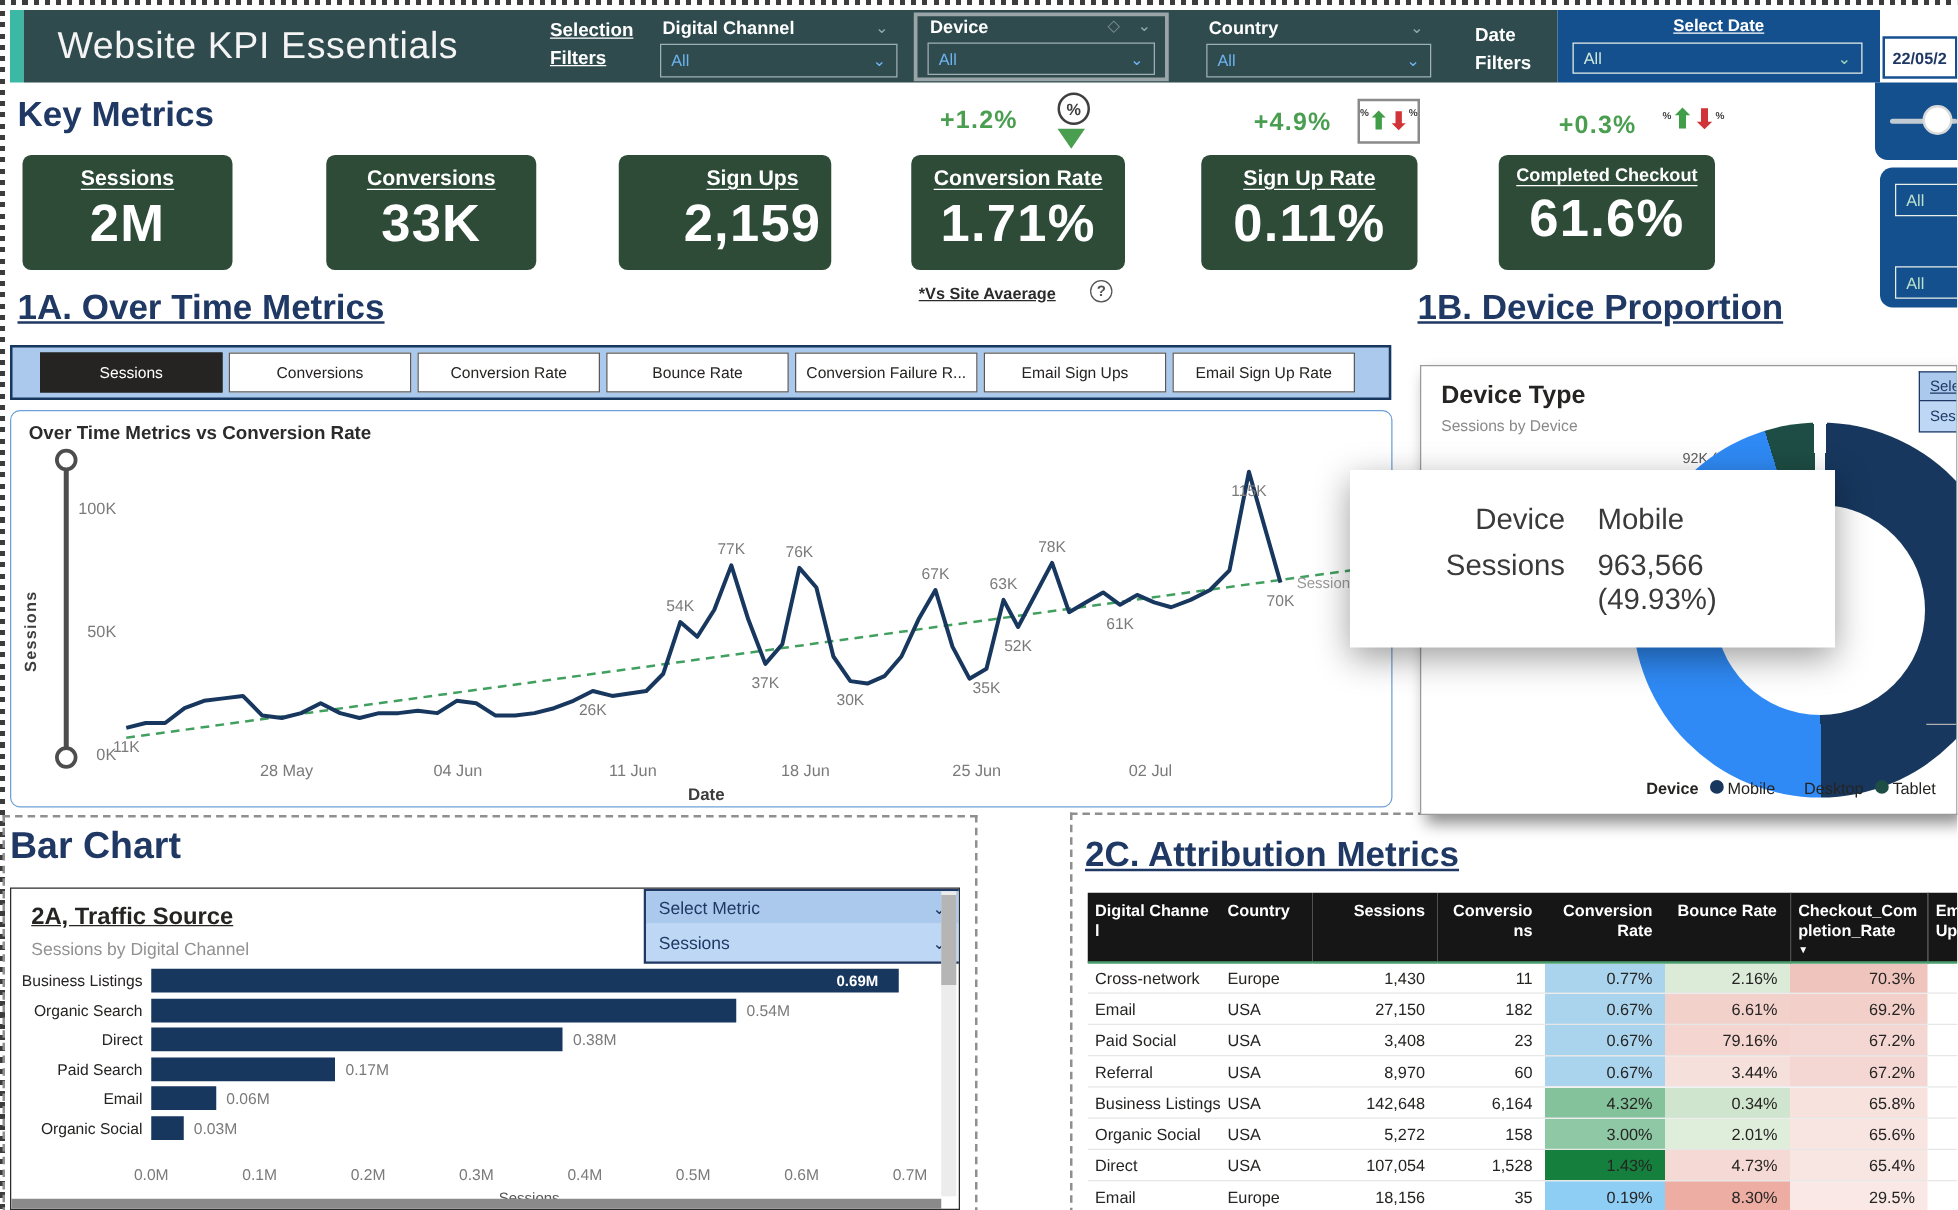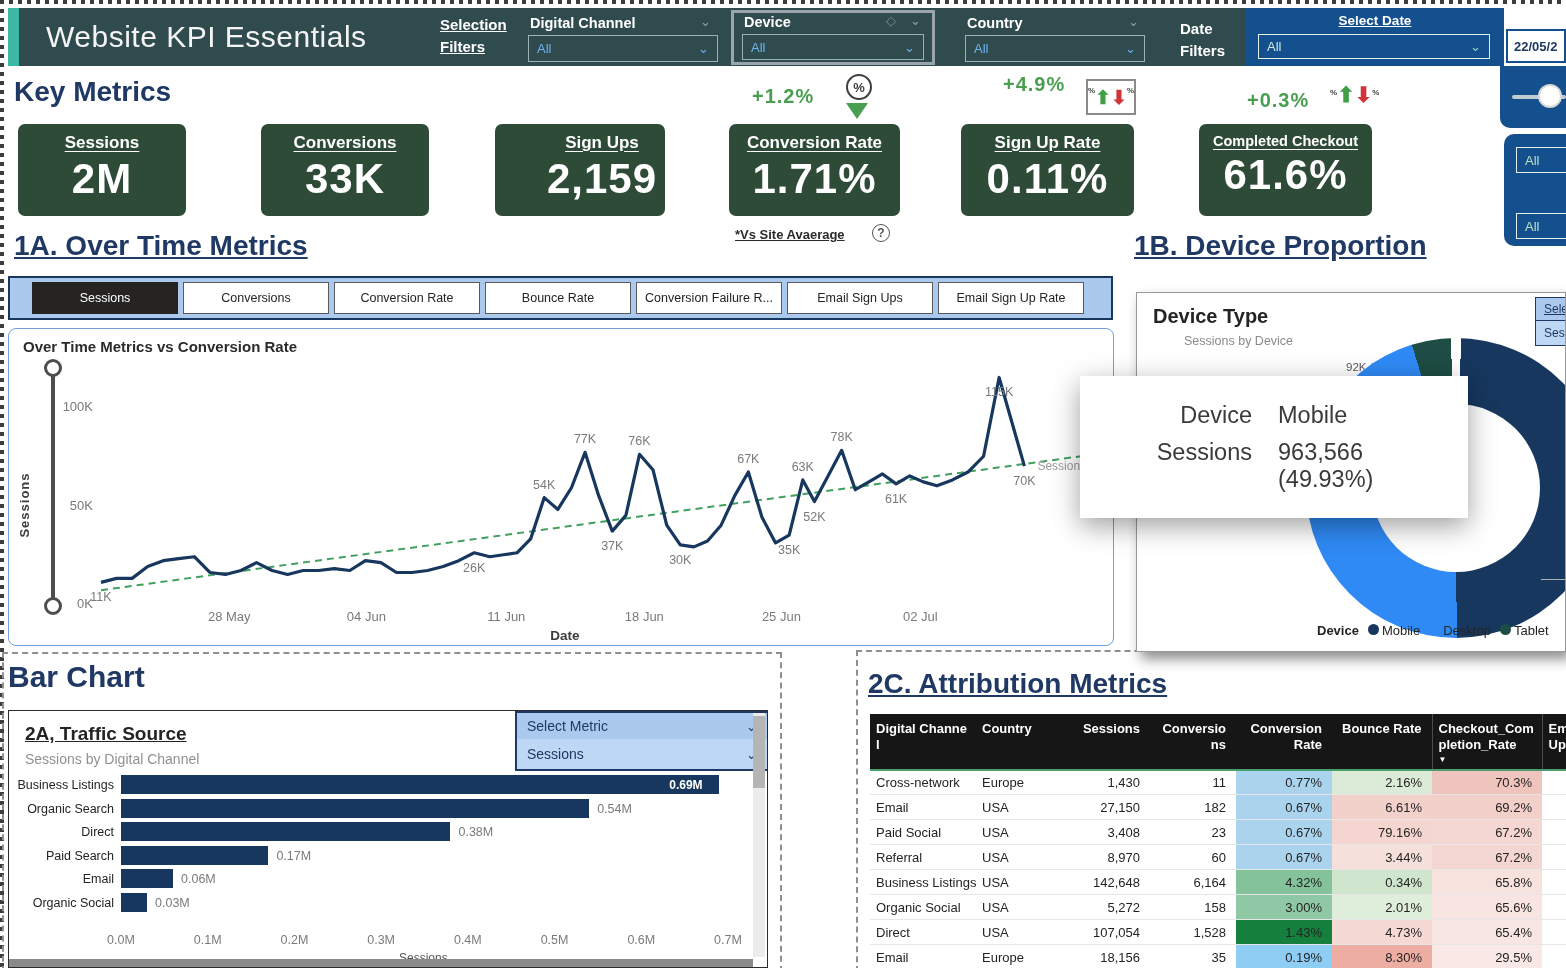--- a/index.html
+++ b/index.html
@@ -57,21 +57,21 @@
 
   
   .chart-panel { background:#fff; border:1.5px solid #6fa0d8; border-radius:8px; }
   .cp-title { font-size:15px; font-weight:600; color:#2b2b2b; }
   .vslider-track { width:4px; background:#4d4d4d; }
   .vslider-knob { width:18px; height:18px; border:3px solid #4d4d4d; border-radius:50%; background:#fff; }
 
   
   .dev-panel { background:#fff; border:1px solid #9a9a9a; box-shadow:5px 7px 12px rgba(0,0,0,.45); overflow:hidden; }
   .dev-title { font-size:20px; font-weight:bold; color:#252423; }
-  .dev-sub { font-size:12.5px; color:#8a8a8a;margin-left:31px; }
+  .dev-sub { font-size:12.5px; color:#8a8a8a; }
   .callout { font-size:11.5px; color:#5a5a5a; }
   .donut-hole { background:#fff; border-radius:50%; }
   .legend { display:flex; align-items:center; gap:9px; font-size:13px; color:#252423; }
   .dot { width:11px; height:11px; border-radius:50%; display:inline-block; margin-right:3px; }
   .cutbox-top { background:#abc9ec; color:#1f3864; font-size:12px; border:1.5px solid #1f3864; border-bottom:none;
     padding:4px 0 4px 8px; white-space:nowrap; overflow:hidden; text-decoration:underline; }
   .cutbox-bot { background:#bdd7f5; color:#1f3864; font-size:12px; border:1.5px solid #1f3864;
     padding:5px 0 5px 8px; white-space:nowrap; overflow:hidden; }
 
   
@@ -192,21 +192,21 @@
   </div>
   <div class="abs kpi" style="left:1199px;top:124px;width:173px;height:92px;">
     <div class="kpi-label" style="font-size:14.5px;">Completed Checkout</div>
     <div class="kpi-value">61.6%</div>
   </div>
 
   <div class="abs chg" style="left:752px;top:85px;">+1.2%</div>
   <span class="abs pct-circle" style="left:846px;top:74px;">%</span>
   <div class="abs tri-down" style="left:846px;top:103px;"></div>
 
-  <div class="abs chg" style="left:1003px;top:73px;text-align:right;">+4.9%</div>
+  <div class="abs chg" style="left:1003px;top:87px;text-align:right;">+4.9%</div>
   <div class="abs" style="left:1086px;top:79px;width:50px;height:36px;background:#fff;border:2px solid #8a8a8a;display:flex;align-items:center;justify-content:center;font-size:19px;">
     <span class="mini-pct">%</span>
       <span class="arr-up">⬆</span>
       <span class="arr-dn">⬇</span>
       <span class="mini-pct">%</span>
   </div>
 
   <div class="abs chg" style="left:1247px;top:89px;">+0.3%</div>
   <div class="abs" style="left:1330px;top:83px;font-size:21px;">
     <span class="mini-pct">%</span><span class="arr-up">⬆</span><span class="arr-dn">⬇</span><span class="mini-pct">%</span>

